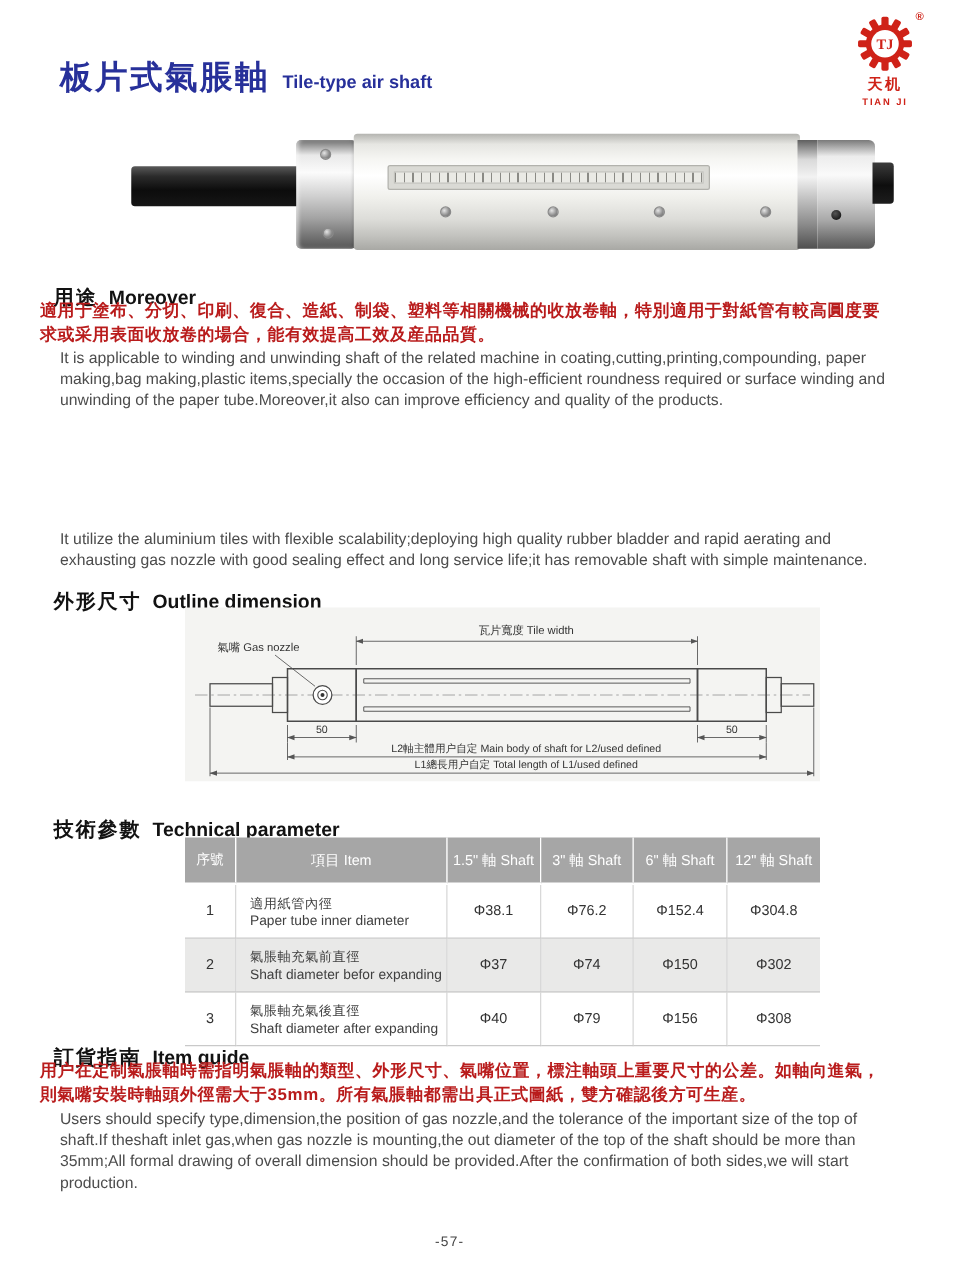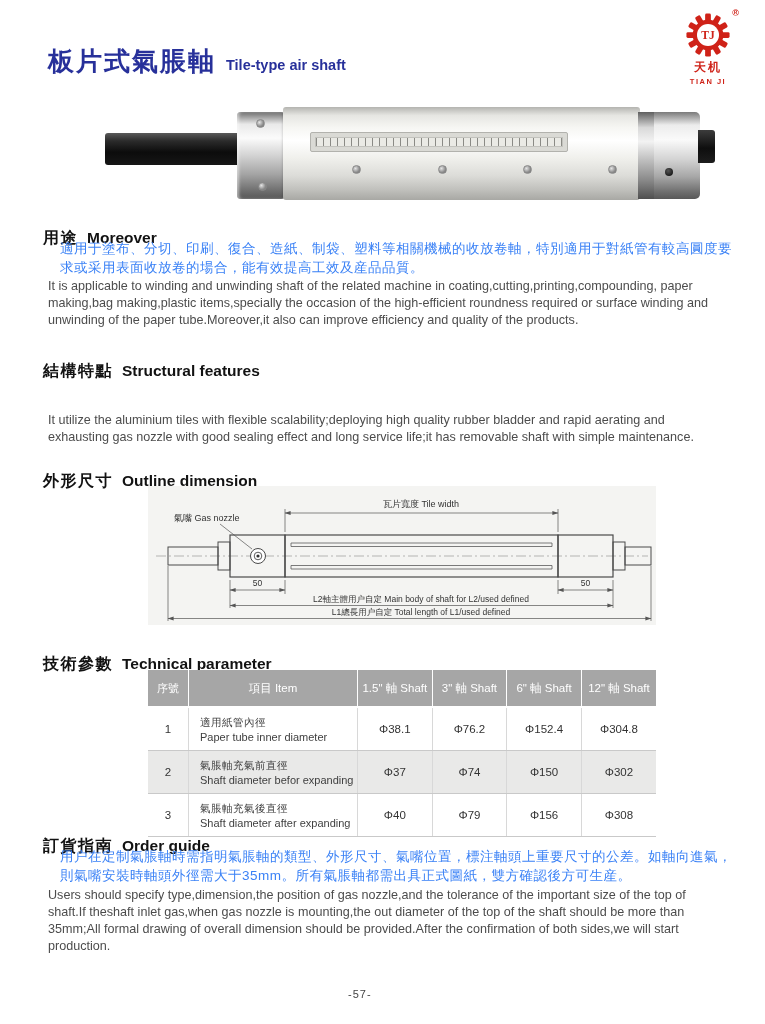--- a/index.html
+++ b/index.html
@@ -38,21 +38,21 @@
     background:linear-gradient(180deg,#5f5f5f 0%,#d9d9d9 18%,#f2f2f2 34%,#bdbdbd 56%,#8a8a8a 78%,#4f4f4f 100%);}
   .ph-head-r{left:579px;top:7px;width:46px;height:87px;border-radius:0 5px 5px 0;
     background:linear-gradient(180deg,#7a7a7a 0%,#ececec 15%,#fafafa 32%,#d4d4d4 54%,#a8a8a8 74%,#6e6e6e 92%,#585858 100%);}
   .ph-nub{left:623px;top:25px;width:17px;height:33px;border-radius:0 3px 3px 0;
     background:linear-gradient(180deg,#3c3c3c,#0e0e0e 55%,#1d1d1d);}
 
   
   .sec-head{position:absolute;left:43px;display:flex;align-items:baseline;color:#121212;margin-top:16px;}
   .sec-head .zh{font-size:16px;font-weight:bold;letter-spacing:1.5px;}
   .sec-head .en{font-size:15.5px;font-weight:bold;margin-left:9px;}
-  .body-zh{position:absolute;left:60px;width:672px;font-size:13.5px;color:#3b82f6;line-height:19px;letter-spacing:.5px;}
+  .body-zh{position:absolute;left:32px;width:672px;font-size:13.5px;color:#b91c1c;line-height:19px;letter-spacing:.5px;font-weight:bold;}
   .body-en{position:absolute;left:48px;width:672px;font-size:12.6px;color:#4c4c4c;line-height:17px;}
 
   
   .diagram{position:absolute;left:148px;top:486px;width:508px;height:139px;background:#f4f4f2;}
   .diagram svg{display:block;}
 
   
   .tparam{position:absolute;left:148px;top:670px;width:508px;border-collapse:collapse;table-layout:fixed;}
   .tparam th{background:#a6a6a6;color:#ffffff;font-weight:normal;font-size:11.5px;
     border-right:1px solid #ffffff;border-bottom:2px solid #ffffff;height:36px;padding:0;}
@@ -130,25 +130,21 @@
     <div class="ph-nub"></div>
   </div>
 
   <div class="sec-head" style="top:212px;">
     <span class="zh">用途</span>
     <span class="en">Moreover</span>
   </div>
   <div class="body-zh" style="top:239px;">適用于塗布、分切、印刷、復合、造紙、制袋、塑料等相關機械的收放卷軸，特別適用于對紙管有較高圓度要求或采用表面收放卷的場合，能有效提高工效及産品品質。</div>
   <div class="body-en" style="top:278px;">It is applicable to winding and unwinding shaft of the related machine in coating,cutting,printing,compounding, paper making,bag making,plastic items,specially the occasion of the high-efficient roundness required or surface winding and unwinding of the paper tube.Moreover,it also can improve efficiency and quality of the products.</div>
 
-  <div class="sec-head" style="top:345px;">
-    <span class="zh">結構特點</span>
-    <span class="en">Structural features</span>
-  </div>
-  <div class="body-en" style="top:412px;">It utilize the aluminium tiles with flexible scalability;deploying high quality rubber bladder and rapid aerating and exhausting gas nozzle with good sealing effect and long service life;it has removable shaft with simple maintenance.</div>
+  <div class="body-en" style="top:423px;">It utilize the aluminium tiles with flexible scalability;deploying high quality rubber bladder and rapid aerating and exhausting gas nozzle with good sealing effect and long service life;it has removable shaft with simple maintenance.</div>
 
   <div class="sec-head" style="top:455px;">
     <span class="zh">外形尺寸</span>
     <span class="en">Outline dimension</span>
   </div>
 
   <div class="diagram">
     <svg viewBox="0 0 508 139" width="508" height="139">
       <defs>
         <marker id="ar" markerWidth="9" markerHeight="8" refX="8" refY="4" orient="auto-start-reverse">
@@ -263,20 +259,20 @@
         <td>Φ40</td>
         <td>Φ79</td>
         <td>Φ156</td>
         <td>Φ308</td>
       </tr>
     </tbody>
   </table>
 
   <div class="sec-head" style="top:820px;">
     <span class="zh">訂貨指南</span>
-    <span class="en">Order guide</span>
+    <span class="en">Item guide</span>
   </div>
   <div class="body-zh" style="top:847px;">用户在定制氣脹軸時需指明氣脹軸的類型、外形尺寸、氣嘴位置，標注軸頭上重要尺寸的公差。如軸向進氣，則氣嘴安裝時軸頭外徑需大于35mm。所有氣脹軸都需出具正式圖紙，雙方確認後方可生産。</div>
   <div class="body-en" style="top:887px;">Users should specify type,dimension,the position of gas nozzle,and the tolerance of the important size of the top of shaft.If theshaft inlet gas,when gas nozzle is mounting,the out diameter of the top of the shaft should be more than 35mm;All formal drawing of overall dimension should be provided.After the confirmation of both sides,we will start production.</div>
 
   <div class="pageno">-57-</div>
 
 </div>
 
 </body></html>

